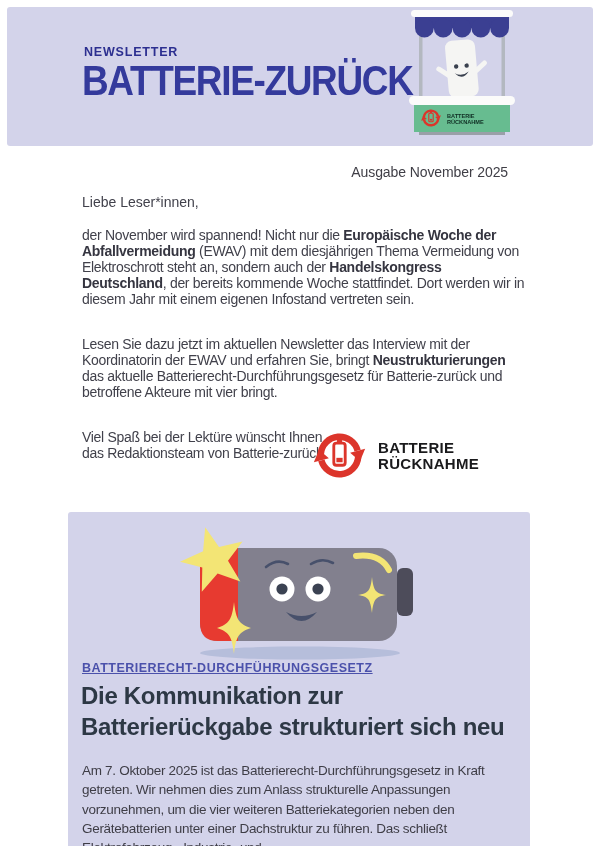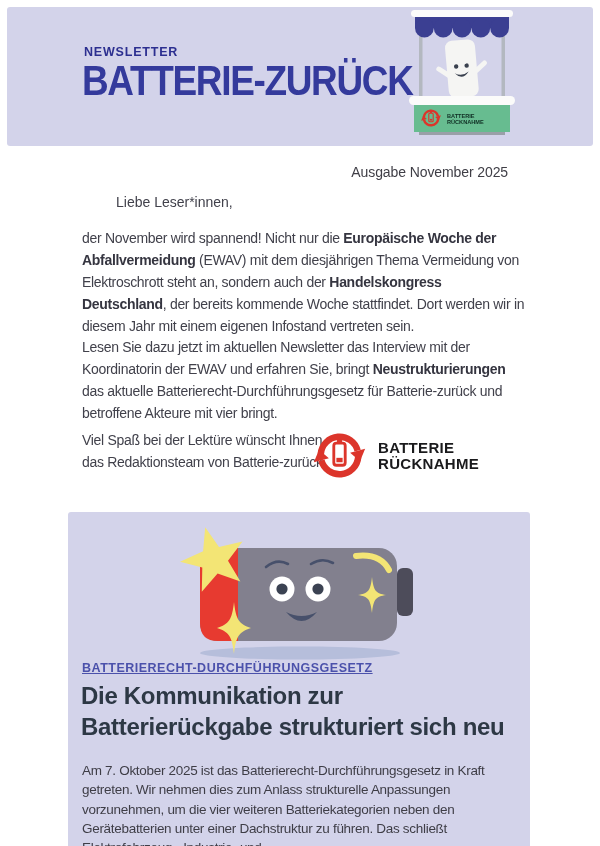--- a/index.html
+++ b/index.html
@@ -8,22 +8,22 @@
 
   
   .banner{position:absolute;left:7px;top:7px;width:586px;height:139px;background:#d3d3ea;border-radius:3px;}
   .banner-kicker{position:absolute;left:77px;top:38px;font-size:12.5px;font-weight:bold;letter-spacing:.8px;color:#2c2f90;}
   .banner-title{position:absolute;left:75px;top:52px;font-size:42px;line-height:44px;font-weight:bold;
                 letter-spacing:-1.5px;color:#343a9c;transform:scaleX(.88);transform-origin:left center;white-space:nowrap;}
   .kiosk{position:absolute;left:400px;top:3px;}
 
   
   .issue-date{position:absolute;top:164px;right:92px;font-size:14px;color:#3f3e46;letter-spacing:-.1px;text-align:right;}
-  .greeting{position:absolute;left:82px;top:194px;font-size:14px;color:#41414b;margin-left:34px;}
-  .para{position:absolute;left:82px;width:445px;font-size:14px;line-height:22px;letter-spacing:-.3px;color:#41414b;}
+  .greeting{position:absolute;left:82px;top:194px;font-size:14px;color:#41414b;}
+  .para{position:absolute;left:82px;width:445px;font-size:14px;line-height:16px;letter-spacing:-.3px;color:#41414b;}
   .p1{top:227px;}
   .p2{top:336px;}
   .closing{top:429px;width:250px;}
   .para b{font-weight:bold;color:#353540;}
 
   
   .brand-logo{position:absolute;left:311px;top:427px;display:flex;align-items:center;gap:10px;}
   .brand-words{font-size:15px;line-height:15.5px;font-weight:bold;letter-spacing:.3px;color:#1a1a1c;}
 
   

